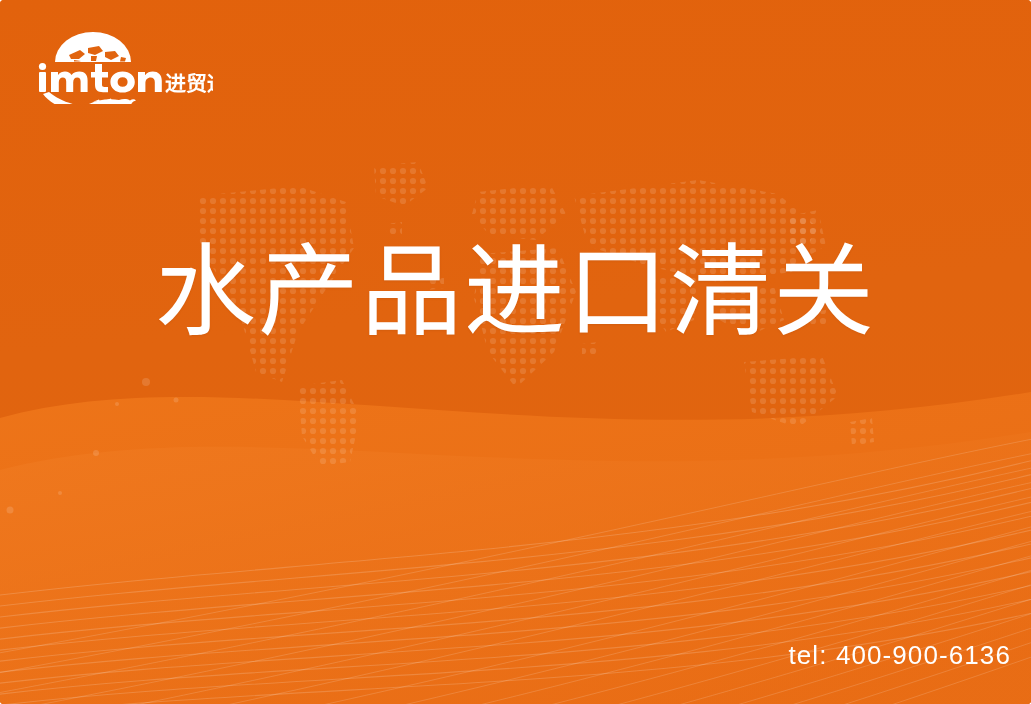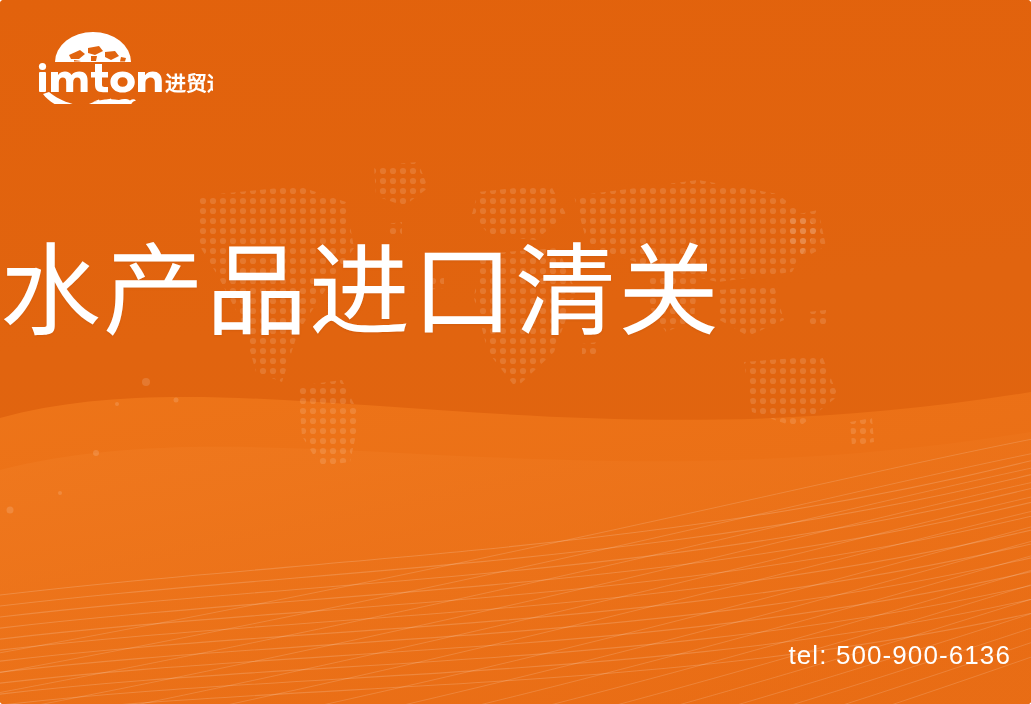--- a/index.html
+++ b/index.html
@@ -54,21 +54,21 @@
     height: 76px;
   }
   .logo svg { display: block; }
 
   
   .headline {
     position: absolute;
     left: 0;
     right: 0;
     top: 228px;
-    text-align: left;
+    text-align: center;
     color: #ffffff;
     font-size: 101px;
     line-height: 1.27;
     font-weight: 300;
     letter-spacing: 2px;
     white-space: nowrap;
     text-shadow: 0 1px 2px rgba(150, 60, 0, 0.18);
   }
   .headline .line {
     display: block;
@@ -252,15 +252,15 @@
         <path d="M60,73.8 L66,71.6 L66.8,73.2 Z"></path>
         <path d="M72,72.4 L78,70.6 L78.6,72.4 Z"></path>
       </g>
     </svg>
   </div>
 
   <div class="headline">
     <span class="line">水产品进口清关</span>
   </div>
 
-  <div class="tel">tel: 500-900-6136</div>
+  <div class="tel">tel: 400-900-6136</div>
 
 </div>
 
 </body></html>

